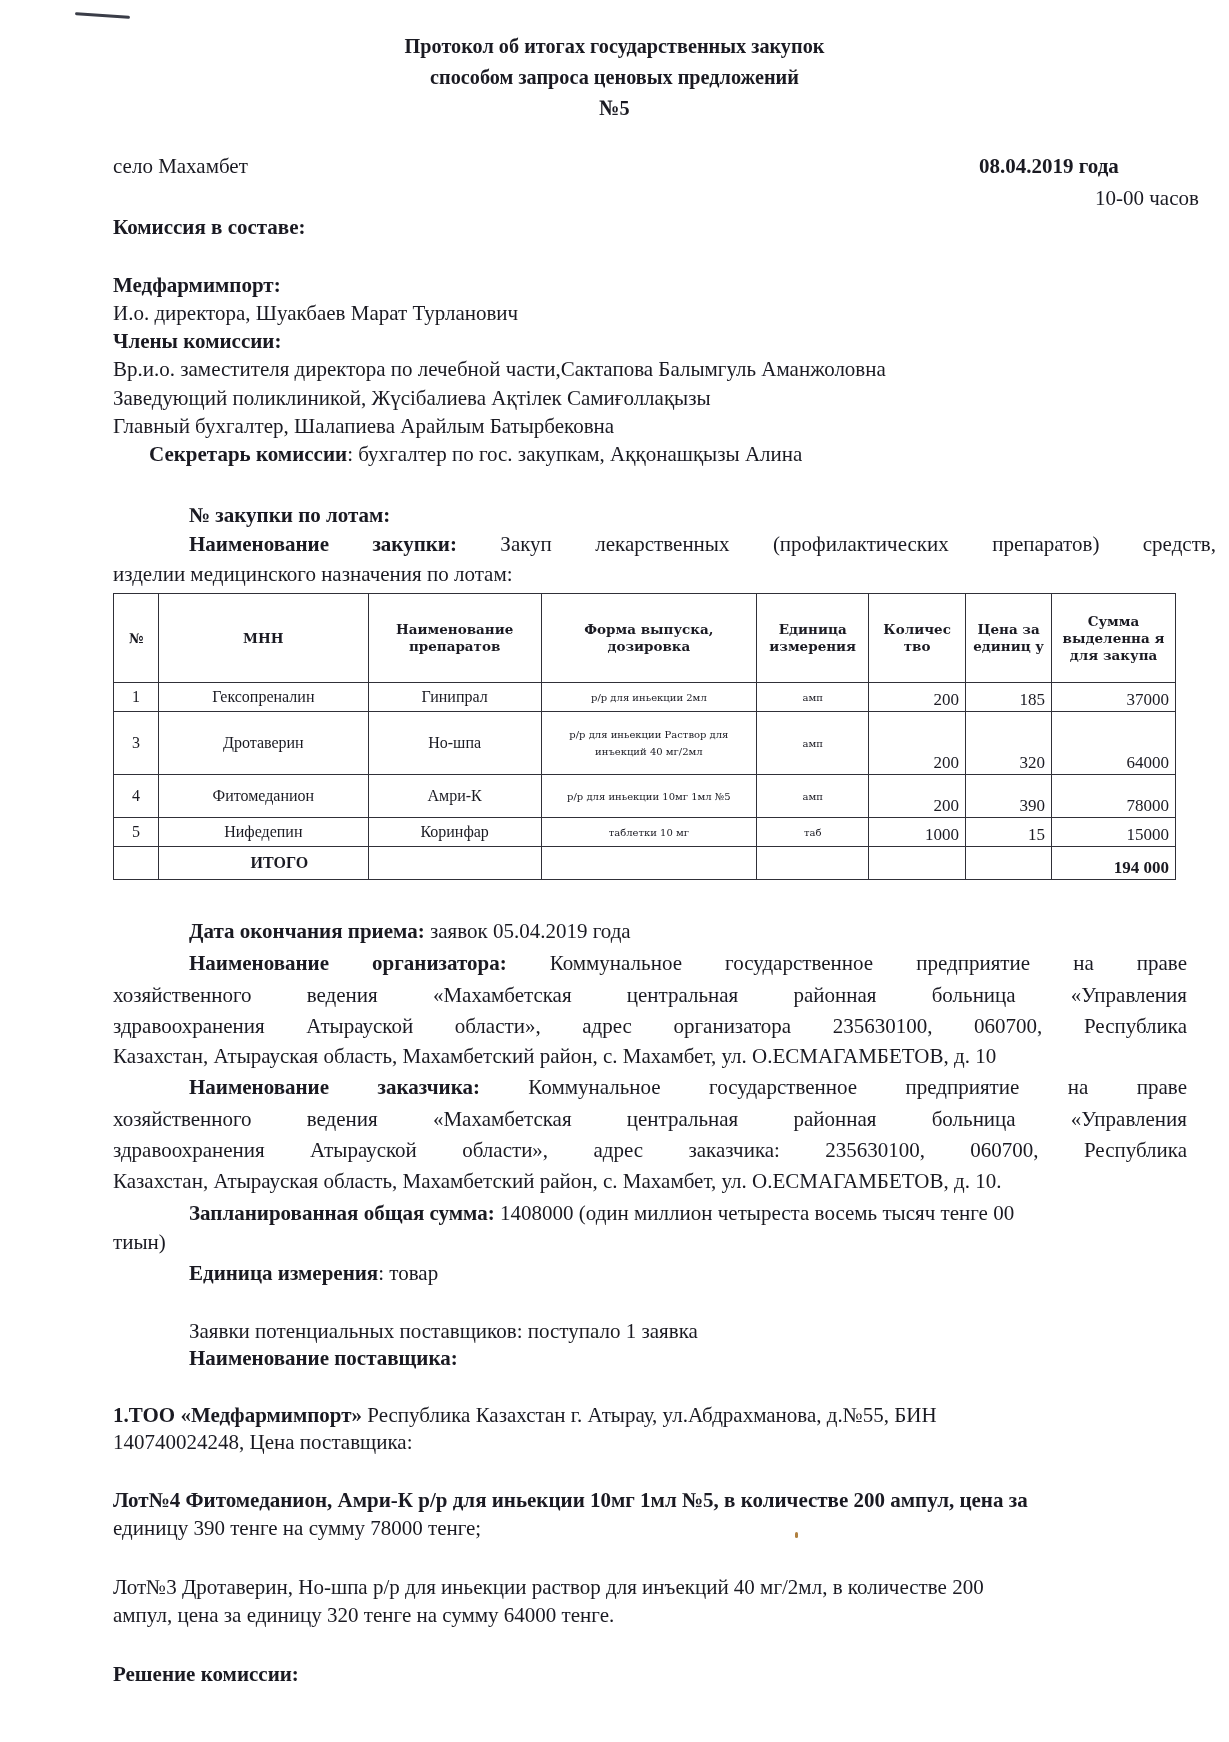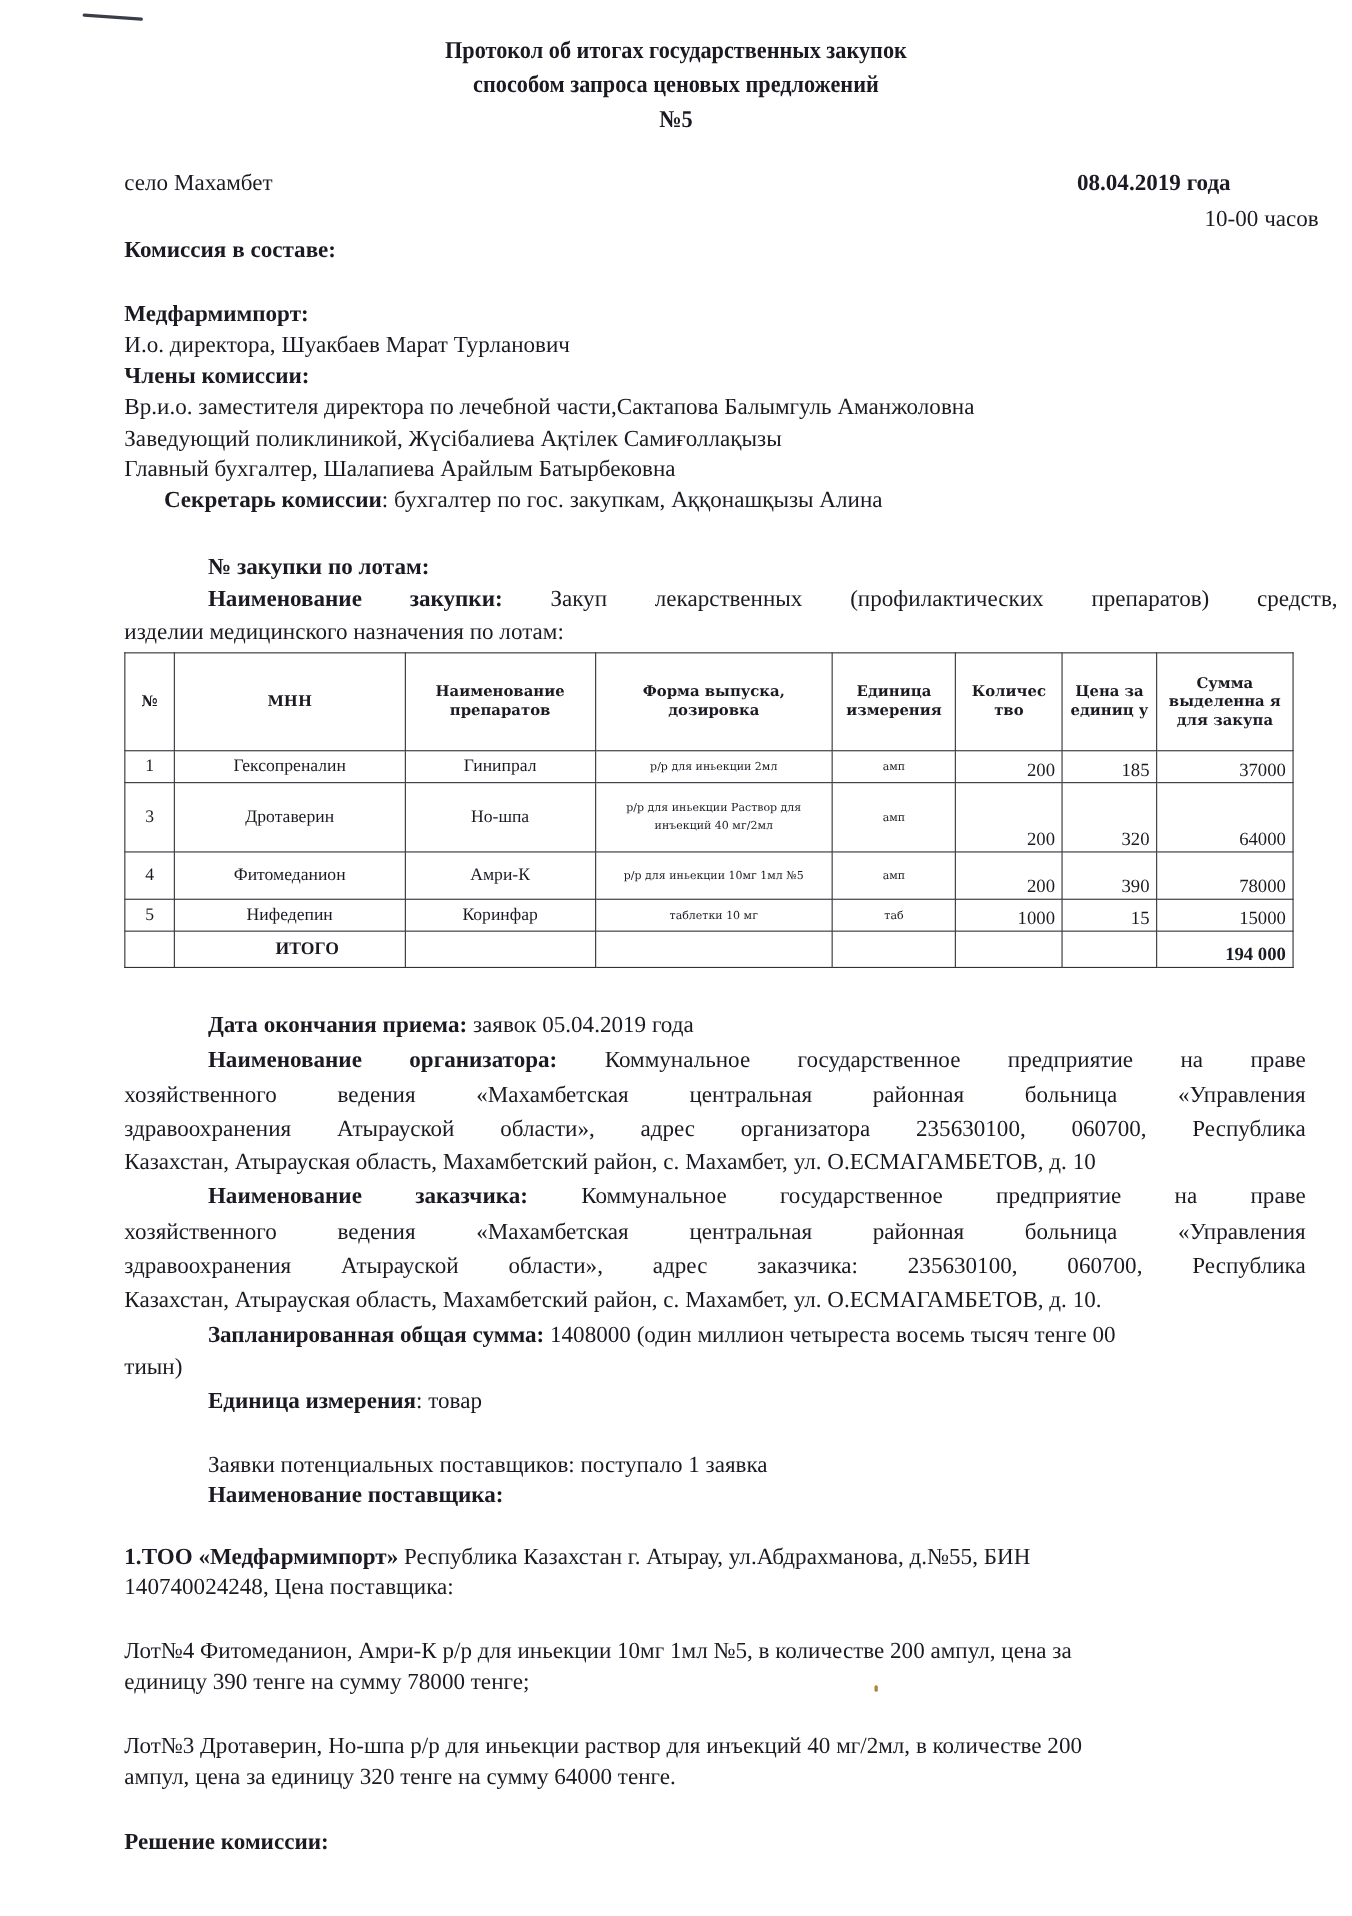--- a/index.html
+++ b/index.html
@@ -175,20 +175,20 @@
   <span class="b">Единица измерения</span><span>: товар</span>
 </div>
 <div class="line" style="left:189px; top:1318px;">Заявки потенциальных поставщиков: поступало 1 заявка</div>
 <div class="line b" style="left:189px; top:1345px;">Наименование поставщика:</div>
 
 <div class="line" style="left:113px; top:1402px;">
   <span class="b">1.ТОО «Медфармимпорт»</span><span> Республика Казахстан г. Атырау, ул.Абдрахманова, д.№55, БИН</span>
 </div>
 <div class="line" style="left:113px; top:1429px;">140740024248, Цена поставщика:</div>
 
-<div class="line" style="left:113px; top:1487px;">Лот№4 Фитомеданион, Амри-К р/р для иньекции 10мг 1мл №5, в количестве 200 ампул, цена за</div>
+<div class="line" style="left:113px; top:1487px;font-weight:bold;">Лот№4 Фитомеданион, Амри-К р/р для иньекции 10мг 1мл №5, в количестве 200 ампул, цена за</div>
 <div class="line" style="left:113px; top:1515px;">единицу 390 тенге на сумму 78000 тенге;</div>
 <div class="dot"></div>
 
 <div class="line" style="left:113px; top:1574px;">Лот№3 Дротаверин, Но-шпа р/р для иньекции  раствор для инъекций 40 мг/2мл, в количестве 200</div>
 <div class="line" style="left:113px; top:1602px;">ампул, цена за единицу 320 тенге на сумму 64000 тенге.</div>
 
 <div class="line b" style="left:113px; top:1661px;">Решение комиссии:</div>
 
 </body></html>

